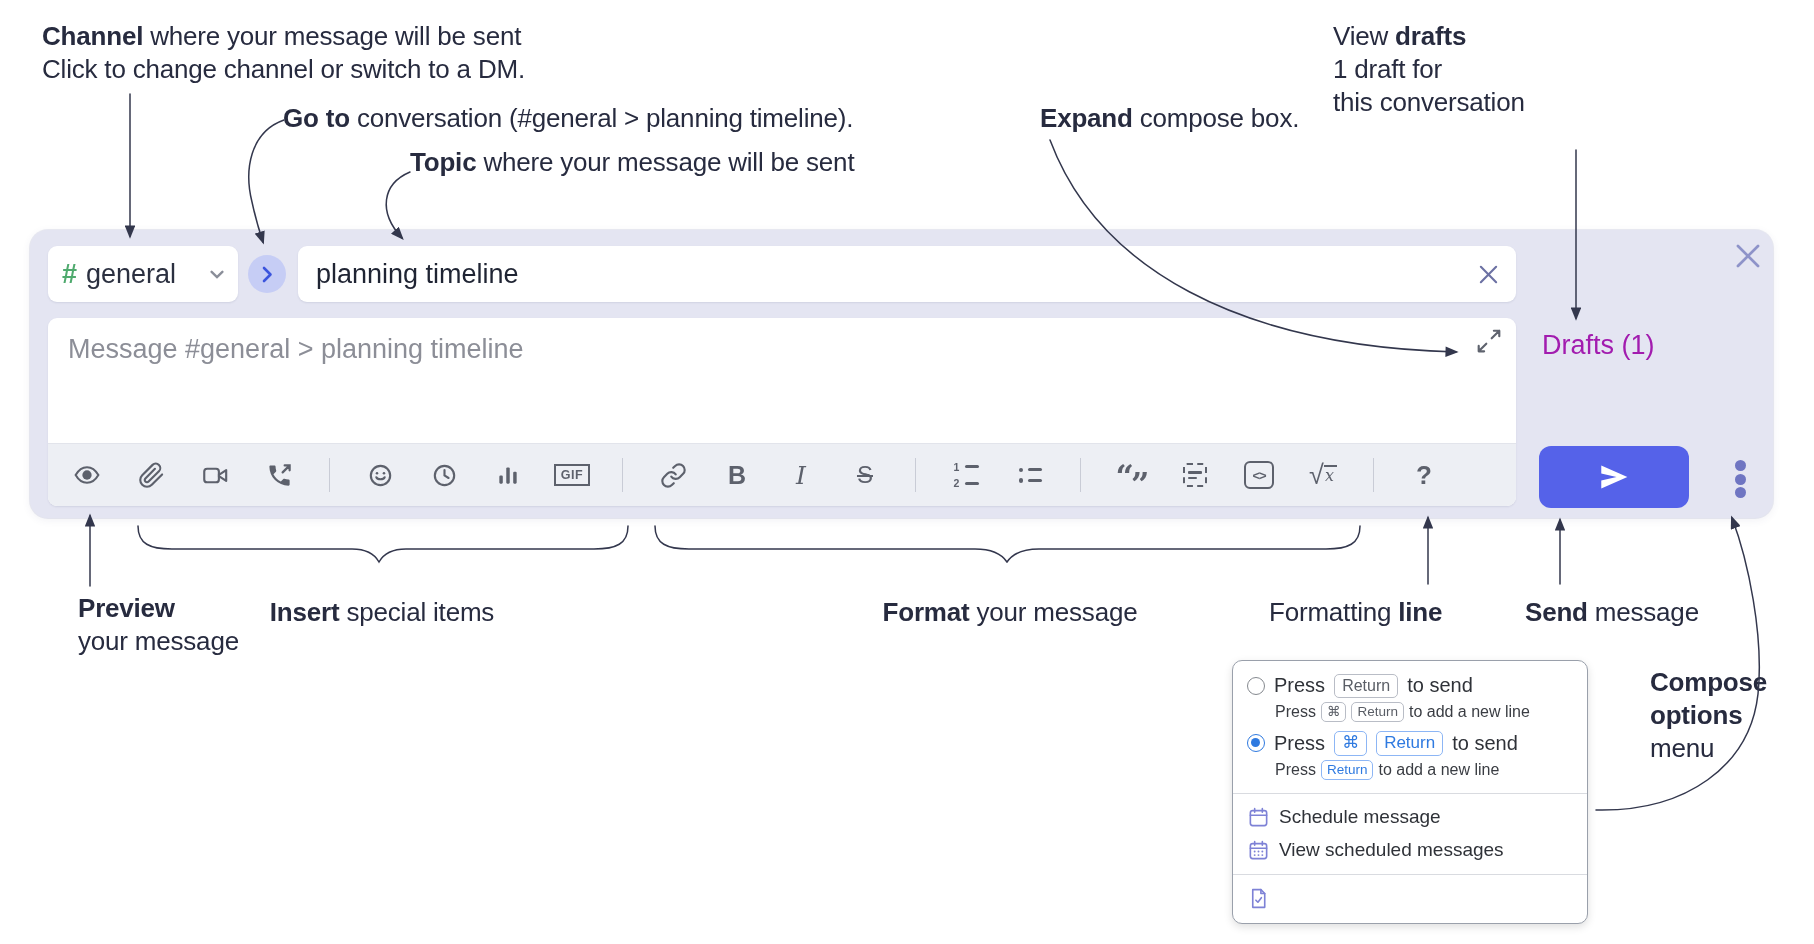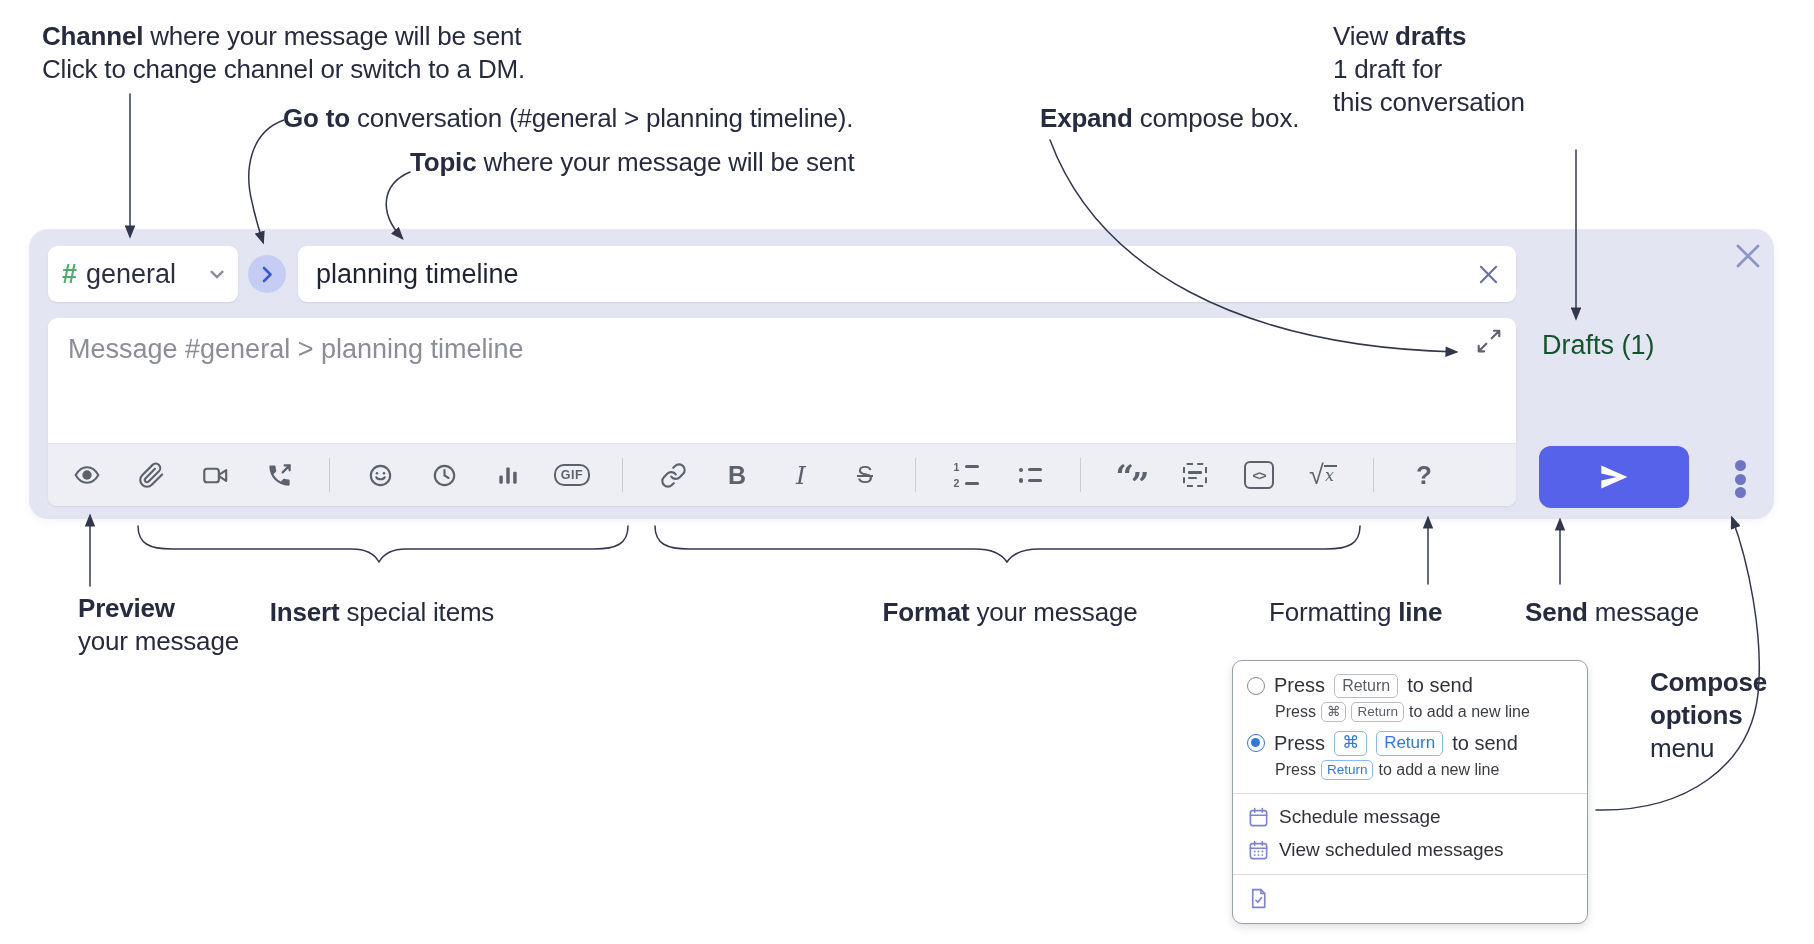--- a/index.html
+++ b/index.html
@@ -37,36 +37,36 @@
            display:flex;align-items:center;padding:0 18px;gap:22px;box-sizing:border-box;}
   .tbtn{width:42px;height:46px;display:flex;align-items:center;justify-content:center;color:#5d616c;cursor:pointer;flex:0 0 auto;}
   .tb-div{width:1px;height:34px;background:#c9ccd6;margin:0 7px;flex:0 0 auto;}
   .glyph-b{font-size:25px;font-weight:700;}
   .glyph-i{font-family:"DejaVu Serif",serif;font-style:italic;font-size:25px;}
   .glyph-s{font-size:24px;text-decoration:line-through;text-decoration-thickness:2px;}
   .glyph-q{font-family:"DejaVu Serif",serif;font-weight:700;font-size:32px;letter-spacing:-3px;line-height:0;}
   .glyph-q .q1{display:inline-block;transform:translateY(2px);}
   .glyph-q .q2{display:inline-block;transform:translateY(9px);}
   .glyph-help{font-size:26px;font-weight:600;}
-  .gif-box{border:2.2px solid #5d616c;border-radius:10px;padding:2px 5px;font-size:12.5px;font-weight:700;letter-spacing:.5px;}
+  .gif-box{border:2.2px solid #5d616c;border-radius:0;padding:2px 5px;font-size:12.5px;font-weight:700;letter-spacing:.5px;}
   .code-box{border:2px solid #5d616c;border-radius:6px;width:26px;height:24px;display:flex;align-items:center;justify-content:center;
             font-size:13px;font-weight:700;letter-spacing:-1px;}
   .spoiler-box{border:2px dashed #5d616c;border-radius:4px;width:24px;height:24px;display:flex;flex-direction:column;justify-content:center;gap:3px;padding-left:3px;box-sizing:border-box;}
   .spoiler-box i{display:block;height:2.6px;background:#5d616c;border-radius:1px;}
   .sp1{width:14px;} .sp2{width:9px;}
   .math{display:flex;align-items:center;}
   .math .rt{font-size:27px;line-height:1;}
   .math .mx{font-family:"DejaVu Serif",serif;font-style:italic;font-size:16px;border-top:2.2px solid #5d616c;padding:0 3px 0 1px;line-height:1.15;}
   .list-ic{display:flex;flex-direction:column;gap:6px;}
   .list-row{display:flex;align-items:center;gap:4px;}
   .list-num{font-size:10.5px;font-weight:700;width:7px;line-height:1;}
   .list-dot{width:4.5px;height:4.5px;border-radius:50%;background:#5d616c;margin:0 1px;}
   .list-bar{width:14px;height:3px;background:#5d616c;border-radius:1.5px;}
 
-  .drafts-link{position:absolute;left:1512px;top:100px;font-size:27px;color:#14532d;cursor:pointer;}
+  .drafts-link{position:absolute;left:1512px;top:100px;font-size:27px;color:#a21caf;cursor:pointer;}
   .send-btn{position:absolute;left:1509px;top:216px;width:150px;height:62px;border-radius:12px;background:#5562e9;border:none;
             display:flex;align-items:center;justify-content:center;cursor:pointer;}
   .dots-btn{position:absolute;left:1690px;top:227px;width:40px;height:44px;display:flex;flex-direction:column;align-items:center;justify-content:center;gap:2.5px;cursor:pointer;}
   .dot{width:11px;height:11px;border-radius:50%;background:#6f75c2;}
 
   
   .menu{position:absolute;left:1232px;top:660px;width:356px;background:#fff;border:1.5px solid #9aa0ab;border-radius:10px;
         box-shadow:0 3px 8px rgba(0,0,0,.13);box-sizing:border-box;padding:10px 0 8px 0;z-index:20;color:#2f3238;}
   .menu-row{display:flex;align-items:center;gap:9px;padding:3px 14px;font-size:20px;cursor:pointer;}
   .menu-sub{padding:1px 14px 6px 42px;font-size:16px;color:#3a3d43;display:flex;align-items:center;gap:5px;}

